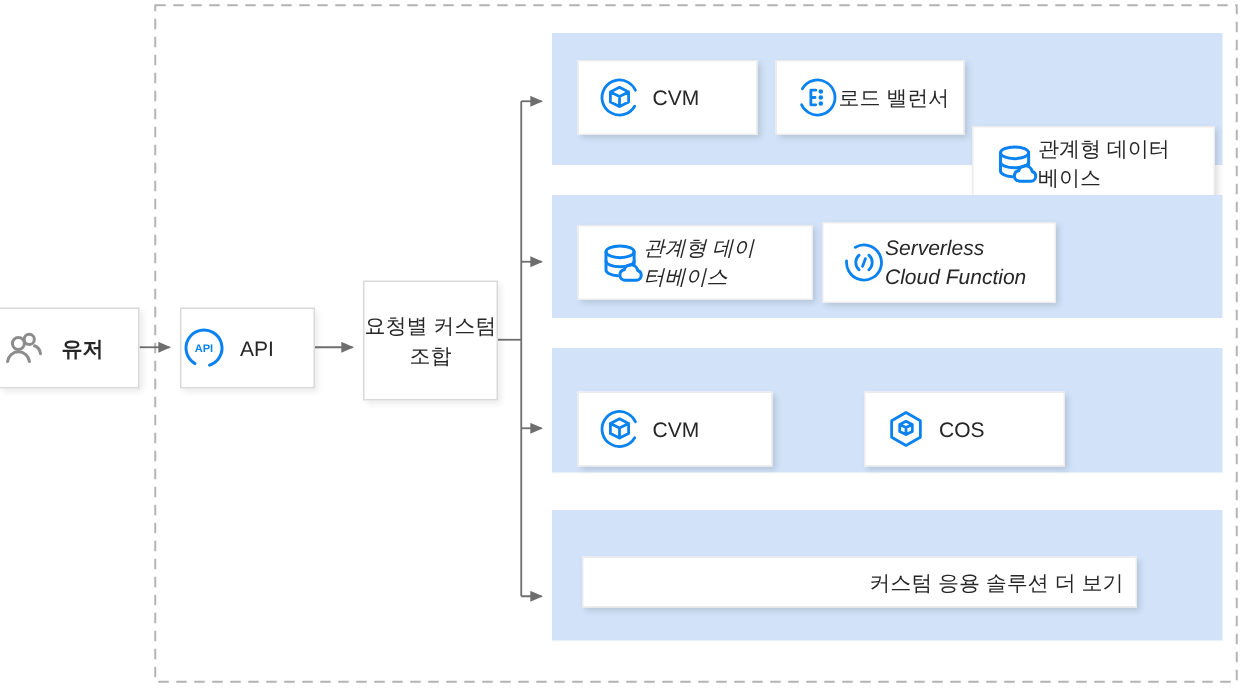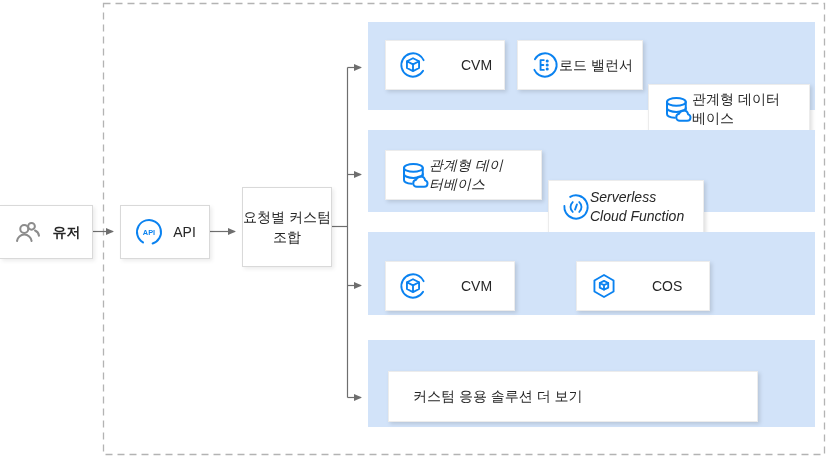--- a/index.html
+++ b/index.html
@@ -10,21 +10,21 @@
   
   svg.connectors{position:absolute;left:0;top:0;width:828px;height:465px;pointer-events:none;}
   .connectors .line{stroke:var(--line-gray);stroke-width:1.2;fill:none;}
   .connectors .dash{stroke:var(--dash-gray);stroke-width:1.3;fill:none;stroke-dasharray:7 5;}
   #arrowhead path{fill:var(--line-gray);}
 
   
   .flow-box{
     position:absolute;background:#fff;border:1px solid #d9d9d9;
     box-shadow:2px 2px 4px rgba(0,0,0,.08);
-    display:flex;align-items:center;justify-content:center;gap:9px;
+    display:flex;align-items:center;justify-content:flex-start;gap:9px;
     font-size:14px;line-height:20px;
   }
   .flow-box .txt{white-space:pre-line;text-align:center;}
   #user-node{left:0;top:205px;width:92px;height:52px;border-left:none;font-weight:bold;}
   #api-node{left:120px;top:205px;width:88px;height:52px;}
   #combiner-node{left:242px;top:187px;width:88px;height:78px;}
 
   
   .panel{position:absolute;left:368px;width:447px;background:var(--panel-blue);}
   #row1{top:22px;height:88px;}
@@ -33,21 +33,21 @@
   #row4{top:340px;height:87px;}
 
   
   .card{
     position:absolute;background:#fff;border:1px solid #ececec;
     box-shadow:2px 2px 4px rgba(0,0,0,.13);
     display:flex;align-items:center;padding:0 8px 0 13px;box-sizing:border-box;
     font-size:14px;line-height:19px;
   }
   .card .lbl{white-space:pre-line;}
-  .card.wide-gap{gap:34px;}
+  .card.wide-gap{gap:8px;}
   .card.text-only{padding-left:24px;}
 
   
   .ic{display:inline-flex;flex:none;color:var(--icon-blue);}
   .ic svg{display:block;}
   .ic.gray{color:var(--user-icon-gray);}
   svg .st{stroke:currentColor;fill:none;stroke-width:1.6;stroke-linecap:round;stroke-linejoin:round;}
   svg .fl{fill:currentColor;stroke:none;}
 </style>
 </head>
@@ -143,21 +143,21 @@
           <ellipse class="st" cx="11.5" cy="6.3" rx="7.5" ry="3.1"></ellipse>
           <path class="st" d="M4 6.3 V16 c0 1.5 2.6 2.8 6.2 3.05"></path>
           <path class="st" d="M19 6.3 V12.8"></path>
           <path class="st" d="M4 11.2 A7.5 3.1 0 0 0 19 11.2"></path>
           <path class="st" fill="#fff" d="M14.2 21.4 c-1.55 0-2.8-1.25-2.8-2.8 0-1.35 1-2.5 2.3-2.75 a3.7 3.7 0 0 1 7.2.45 c1.15.3 1.9 1.3 1.9 2.5 0 1.45-1.15 2.6-2.6 2.6 z"></path>
         </svg>
       </span>
       <span class="lbl">관계형 데이
 터베이스</span>
     </div>
-    <div class="card" style="left:180px;top:18px;width:156px;height:54px;margin-top:32px;">
+    <div class="card" style="left:180px;top:18px;width:156px;height:54px;">
       <span class="ic">
         <svg width="28" height="28" viewBox="0 0 24 24">
           <circle class="st" cx="12" cy="12" r="10" stroke-width="1.7" stroke-dasharray="53 9.8" transform="rotate(240 12 12)"></circle>
           <path class="st" d="M9.2 7.8 a5.6 5.6 0 0 0 0 8.4 M14.8 7.8 a5.6 5.6 0 0 1 0 8.4 M12.8 9.8 l-1.6 4.4"></path>
         </svg>
       </span>
       <span class="lbl">Serverless
 Cloud Function</span>
     </div>
   </div>
@@ -177,18 +177,18 @@
         <svg width="28" height="28" viewBox="0 0 24 24">
           <path class="st" stroke-width="1.7" d="M12 2.6 L20.2 7.3 V16.7 L12 21.4 L3.8 16.7 V7.3 Z"></path>
           <path class="st" stroke-width="1.4" d="M12 7.6 L15.6 9.4 L12 11.2 L8.4 9.4 Z M8.4 9.4 V13.4 L12 15.2 V11.2 M15.6 9.4 V13.4 L12 15.2"></path>
         </svg>
       </span>
       <span class="lbl">COS</span>
     </div>
   </div>
 
   <div class="panel" id="row4">
-    <div class="card text-only" style="left:20px;top:31px;width:370px;height:51px;">
+    <div class="card text-only" style="left:20px;top:31px;width:370px;height:34px;justify-content:flex-end;">
       <span class="lbl">커스텀 응용 솔루션 더 보기</span>
     </div>
   </div>
 
 </div>
 
 </body></html>

